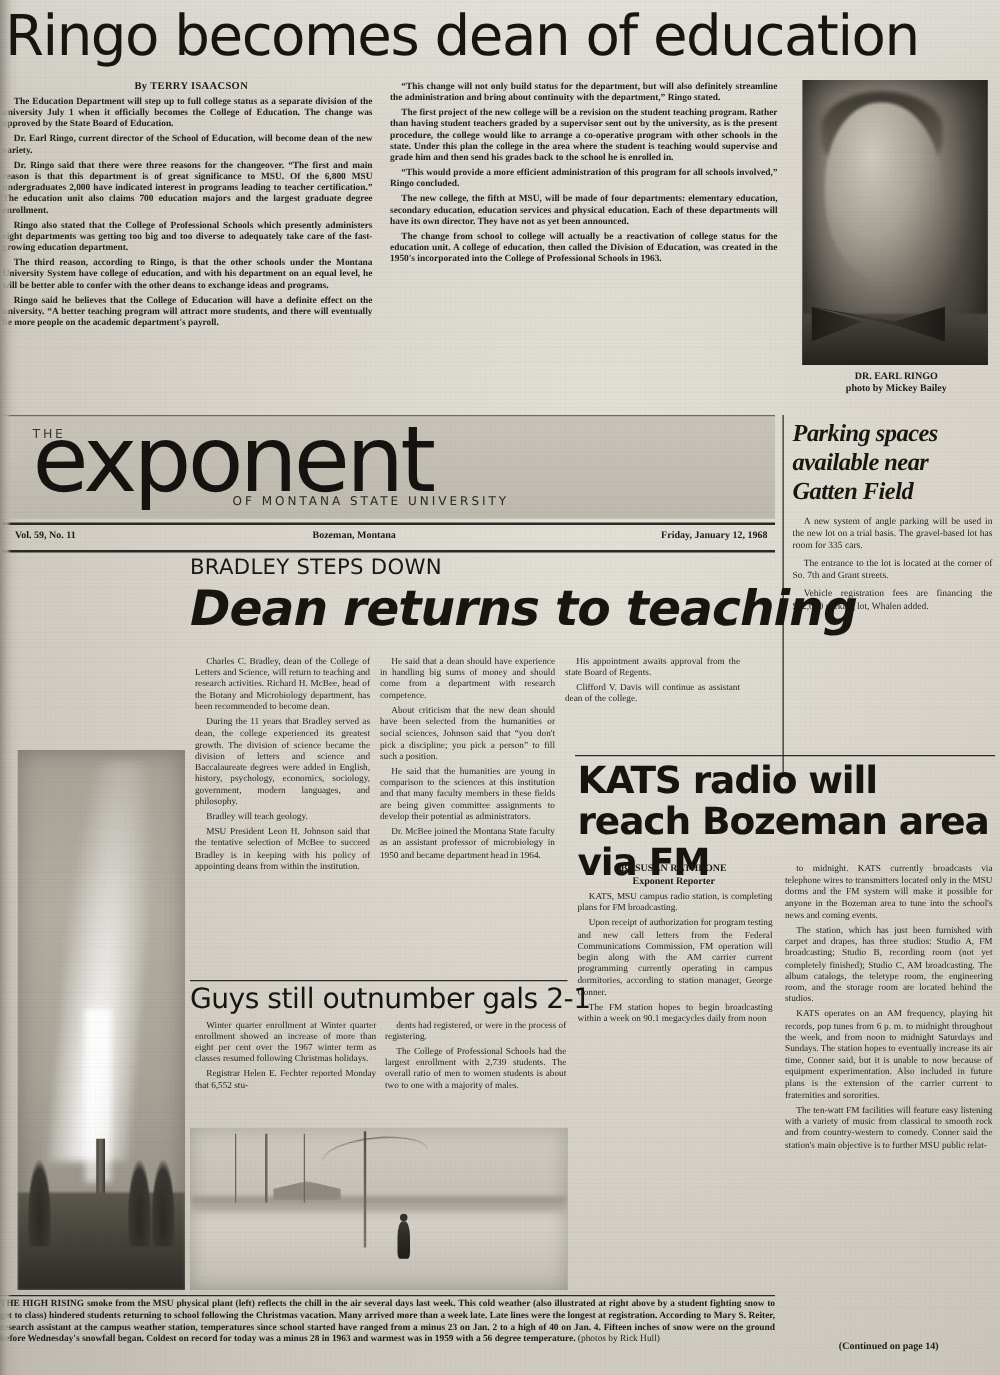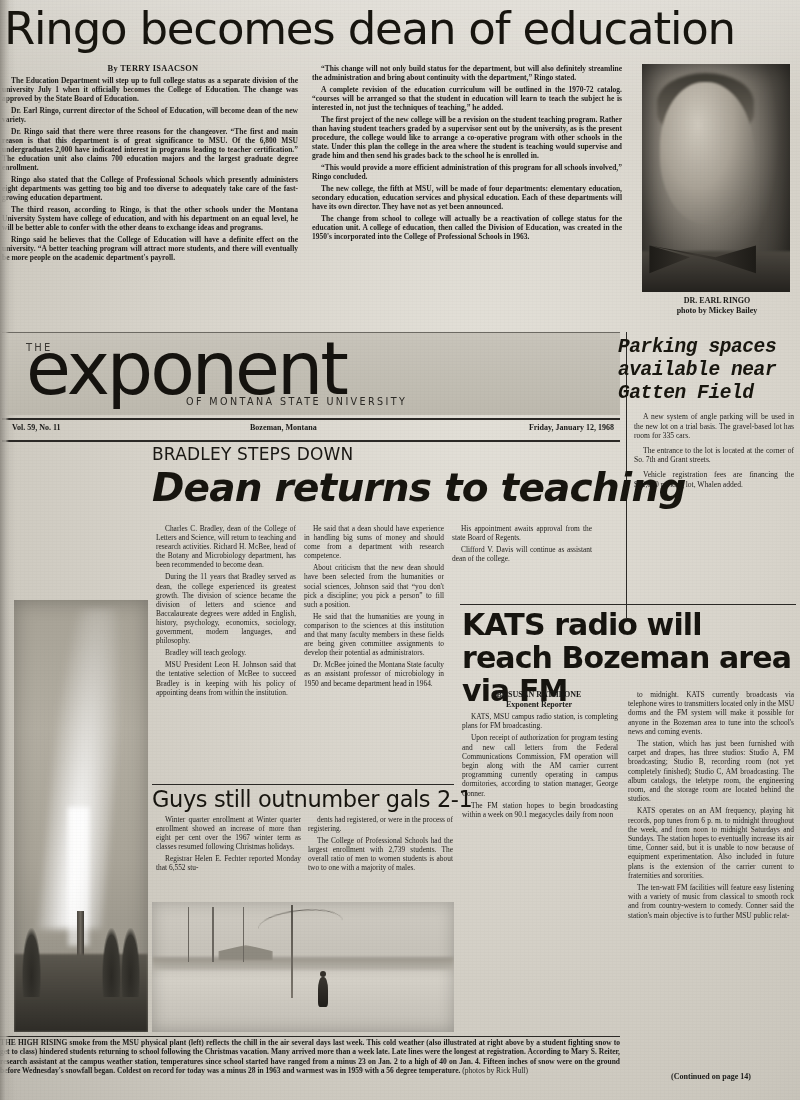--- a/index.html
+++ b/index.html
@@ -123,22 +123,22 @@
   #mh-rule1{left:2px;top:418px;width:618px;height:1.6px;}
   #mh-rule2{left:2px;top:440px;width:618px;height:1.6px;}
   .mh-info{position:absolute;top:423px;font-size:8px;font-weight:bold;font-family:"Liberation Serif",serif;}
   #mh-vol{left:12px;}
   #mh-city{left:250px;}
   #mh-date{right:186px;}
 
   
   #rail-div{left:626px;top:332px;width:1.4px;height:286px;}
   #parking-head{
-    position:absolute;left:618px;top:336px;width:160px;
-    font-family:Liberation Mono, monospace;font-style:italic;font-weight:bold;
+    position:absolute;left:634px;top:336px;width:160px;
+    font-family:Liberation Serif, serif;font-style:italic;font-weight:bold;
     font-size:19.5px;line-height:23px;letter-spacing:-.4px;color:#18160f;
   }
   #parking-body{position:absolute;left:634px;top:412px;width:160px;}
   #parking-body .body-txt{font-size:7.6px;line-height:9.6px;}
   #parking-body .body-txt p{margin-bottom:5px;}
 
   
   #kicker{
     position:absolute;left:152px;top:444px;
     font-family:"DejaVu Sans", sans-serif;font-size:17px;letter-spacing:.2px;color:#1a1814;
@@ -286,21 +286,20 @@
       <p>Dr. Ringo said that there were three reasons for the changeover. “The first and main reason is that this department is of great significance to MSU. Of the 6,800 MSU undergraduates 2,000 have indicated interest in programs leading to teacher certification.” The education unit also claims 700 education majors and the largest graduate degree enrollment.</p>
       <p>Ringo also stated that the College of Professional Schools which presently administers eight departments was getting too big and too diverse to adequately take care of the fast-growing education department.</p>
       <p>The third reason, according to Ringo, is that the other schools under the Montana University System have college of education, and with his department on an equal level, he will be better able to confer with the other deans to exchange ideas and programs.</p>
       <p>Ringo said he believes that the College of Education will have a definite effect on the university. “A better teaching program will attract more students, and there will eventually be more people on the academic department's payroll.</p>
     </div>
   </div>
 
   <div id="top-col2" class="col">
     <div class="body-txt">
       <p>“This change will not only build status for the department, but will also definitely streamline the administration and bring about continuity with the department,” Ringo stated.</p>
-      <p>A complete revision of the education curriculum will be outlined in the 1970-72 catalog. “courses will be arranged so that the student in education will learn to teach the subject he is interested in, not just the techniques of teaching,” he added.</p>
       <p>The first project of the new college will be a revision on the student teaching program.  Rather than having student teachers graded by a supervisor sent out by the university, as is the present procedure, the college would like to arrange a co-operative program with other schools in the state. Under this plan the college in the area where the student is teaching would supervise and grade him and then send his grades back to the school he is enrolled in.</p>
       <p>“This would provide a more efficient administration of this program for all schools involved,” Ringo concluded.</p>
       <p>The new college, the fifth at MSU, will be made of four departments: elementary education, secondary education, education services and physical education. Each of these departments will have its own director. They have not as yet been announced.</p>
       <p>The change from school to college will actually be a reactivation of college status for the education unit. A college of education, then called the Division of Education, was created in the 1950's incorporated into the College of Professional Schools in 1963.</p>
     </div>
   </div>
 
   <div id="ringo-photo">
     <div class="hair"></div>
     <div class="face"></div>

